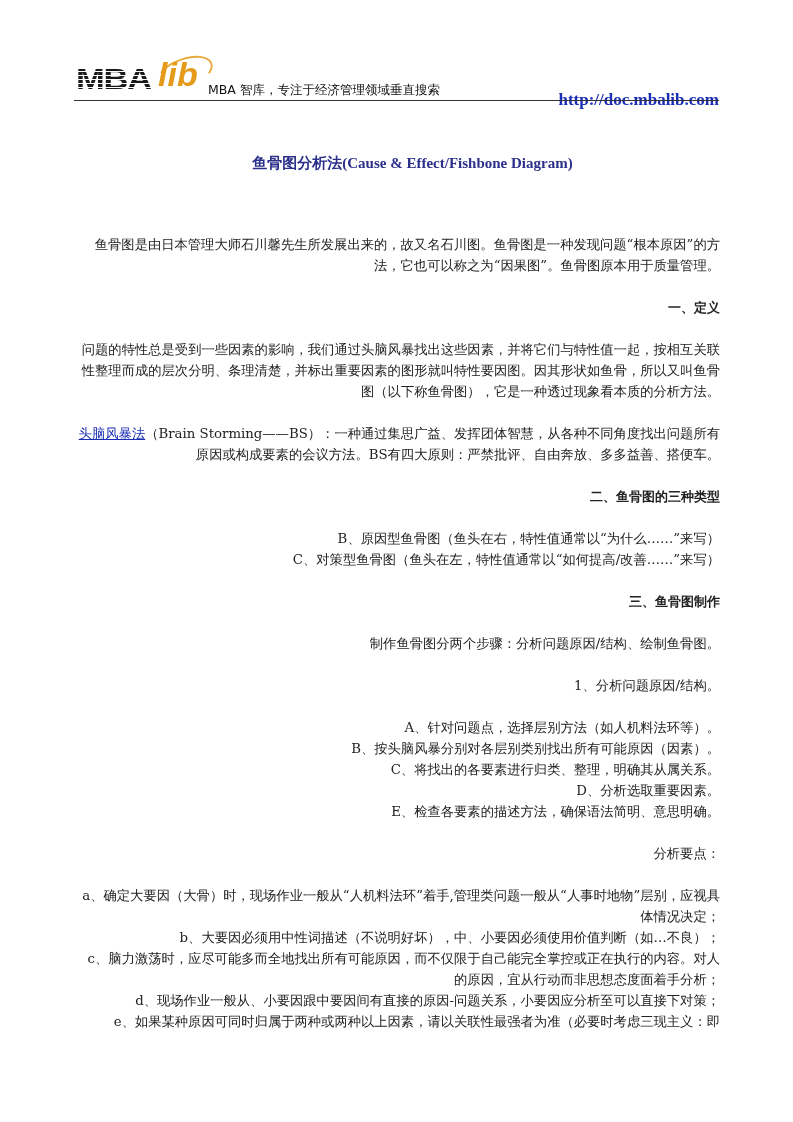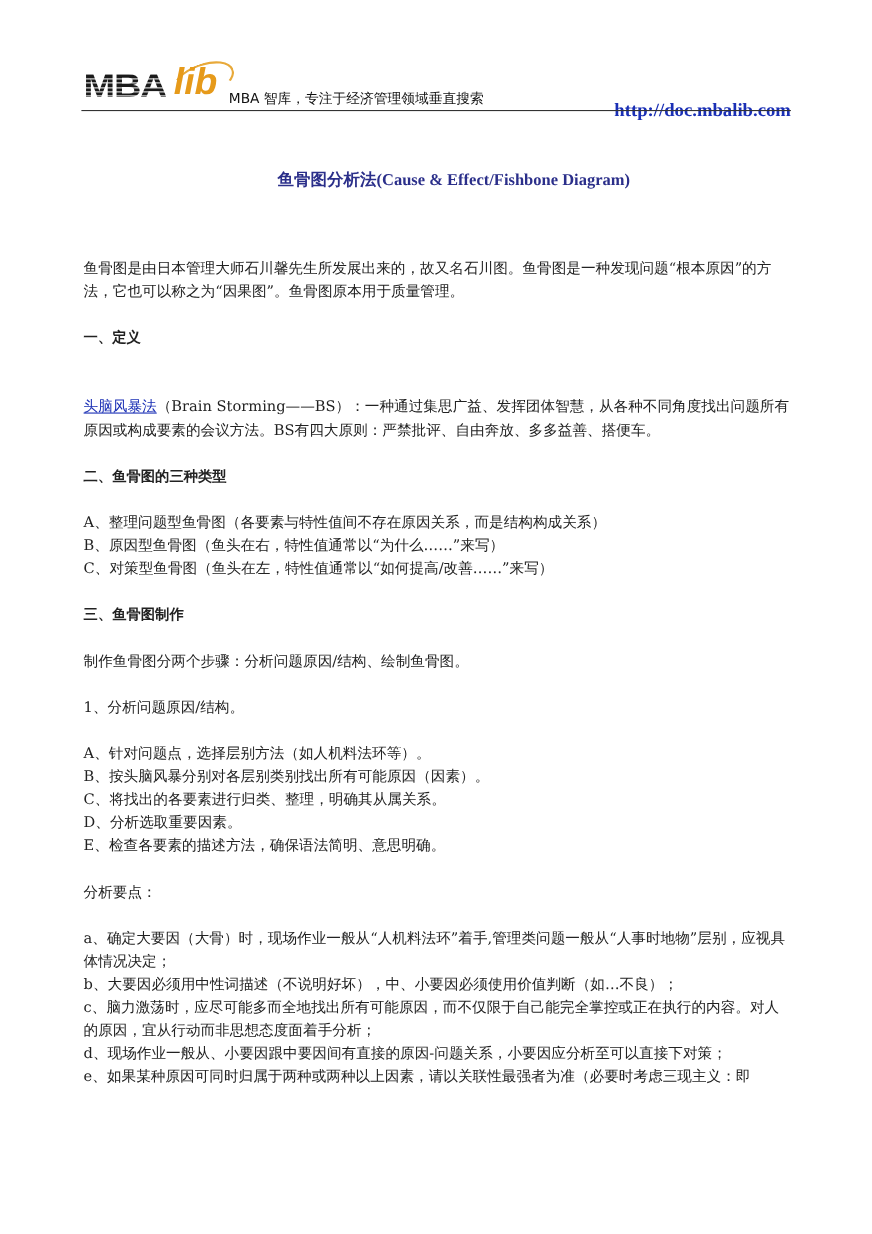--- a/index.html
+++ b/index.html
@@ -19,21 +19,21 @@
     .slogan { position: absolute; left: 134px; top: 30px; font-size: 12.5px; color: #111;
               font-family: "DejaVu Sans", sans-serif; white-space: nowrap; }
     .site-url { position: absolute; right: 0; top: 38px; font-size: 17px; font-weight: bold;
                 color: #1a2fb5; font-family: "Liberation Serif", serif; }
     .header-rule { position: absolute; left: 0; top: 48px; width: 645px; height: 1px; background: #333; }
 
     .doc-title { position: absolute; left: 16px; width: 793px; top: 154px; text-align: center;
                  font-size: 15px; font-weight: bold; color: #2b2f8a; font-family: "Liberation Serif", serif; }
 
     .content { position: absolute; left: 76px; top: 234px; width: 644px; font-size: 13.3px; line-height: 21px; }
-    .p { margin: 0; }
+    .p { margin: 0; text-align: right; }
     .gap-lg { height: 21px; }
     .h { font-weight: bold; font-family: "DejaVu Sans", sans-serif; font-size: 13px; }
     a.link { color: #1a2fb5; text-decoration: underline; }
   </style>
 </head>
 <body>
 
 <div class="header">
   <div class="logo">
     <span class="logo-mba">MBA</span>
@@ -45,26 +45,26 @@
   <div class="header-rule"></div>
 </div>
 
 <div class="doc-title">鱼骨图分析法(Cause &amp; Effect/Fishbone Diagram)</div>
 
 <div class="content">
   <p class="p">鱼骨图是由日本管理大师石川馨先生所发展出来的，故又名石川图。鱼骨图是一种发现问题“根本原因”的方法，它也可以称之为“因果图”。鱼骨图原本用于质量管理。</p>
   <div class="gap-lg"></div>
   <p class="p h">一、定义</p>
   <div class="gap-lg"></div>
+  <p class="p">问题的特性总是受到一些因素的影响，我们通过头脑风暴找出这些因素，并将它们与特性值一起，按相互关联性整理而成的层次分明、条理清楚，并标出重要因素的图形就叫特性要因图。因其形状如鱼骨，所以又叫鱼骨图（以下称鱼骨图），它是一种透过现象看本质的分析方法。</p>
   <div class="gap-lg"></div>
   <p class="p"><a class="link">头脑风暴法</a><span>（Brain Storming——BS）：一种通过集思广益、发挥团体智慧，从各种不同角度找出问题所有原因或构成要素的会议方法。BS有四大原则：严禁批评、自由奔放、多多益善、搭便车。</span></p>
   <div class="gap-lg"></div>
   <p class="p h">二、鱼骨图的三种类型</p>
   <div class="gap-lg"></div>
-  <p class="p">A、整理问题型鱼骨图（各要素与特性值间不存在原因关系，而是结构构成关系）</p>
   <p class="p">B、原因型鱼骨图（鱼头在右，特性值通常以“为什么……”来写）</p>
   <p class="p">C、对策型鱼骨图（鱼头在左，特性值通常以“如何提高/改善……”来写）</p>
   <div class="gap-lg"></div>
   <p class="p h">三、鱼骨图制作</p>
   <div class="gap-lg"></div>
   <p class="p">制作鱼骨图分两个步骤：分析问题原因/结构、绘制鱼骨图。</p>
   <div class="gap-lg"></div>
   <p class="p">1、分析问题原因/结构。</p>
   <div class="gap-lg"></div>
   <p class="p">A、针对问题点，选择层别方法（如人机料法环等）。</p>

